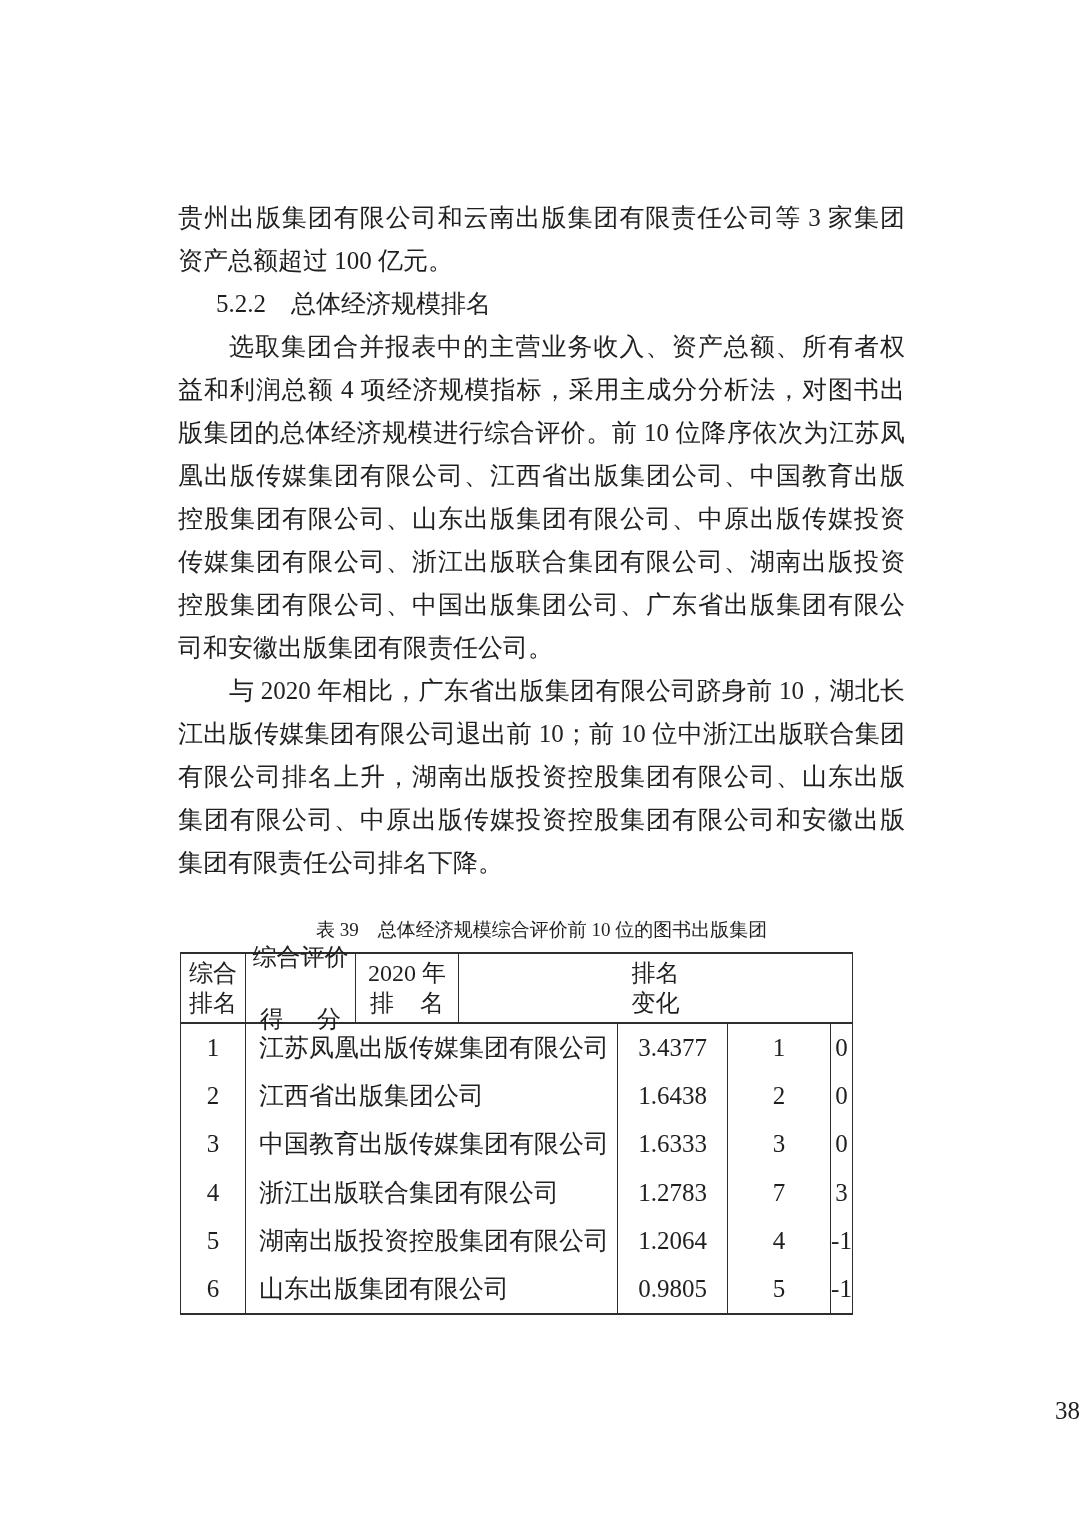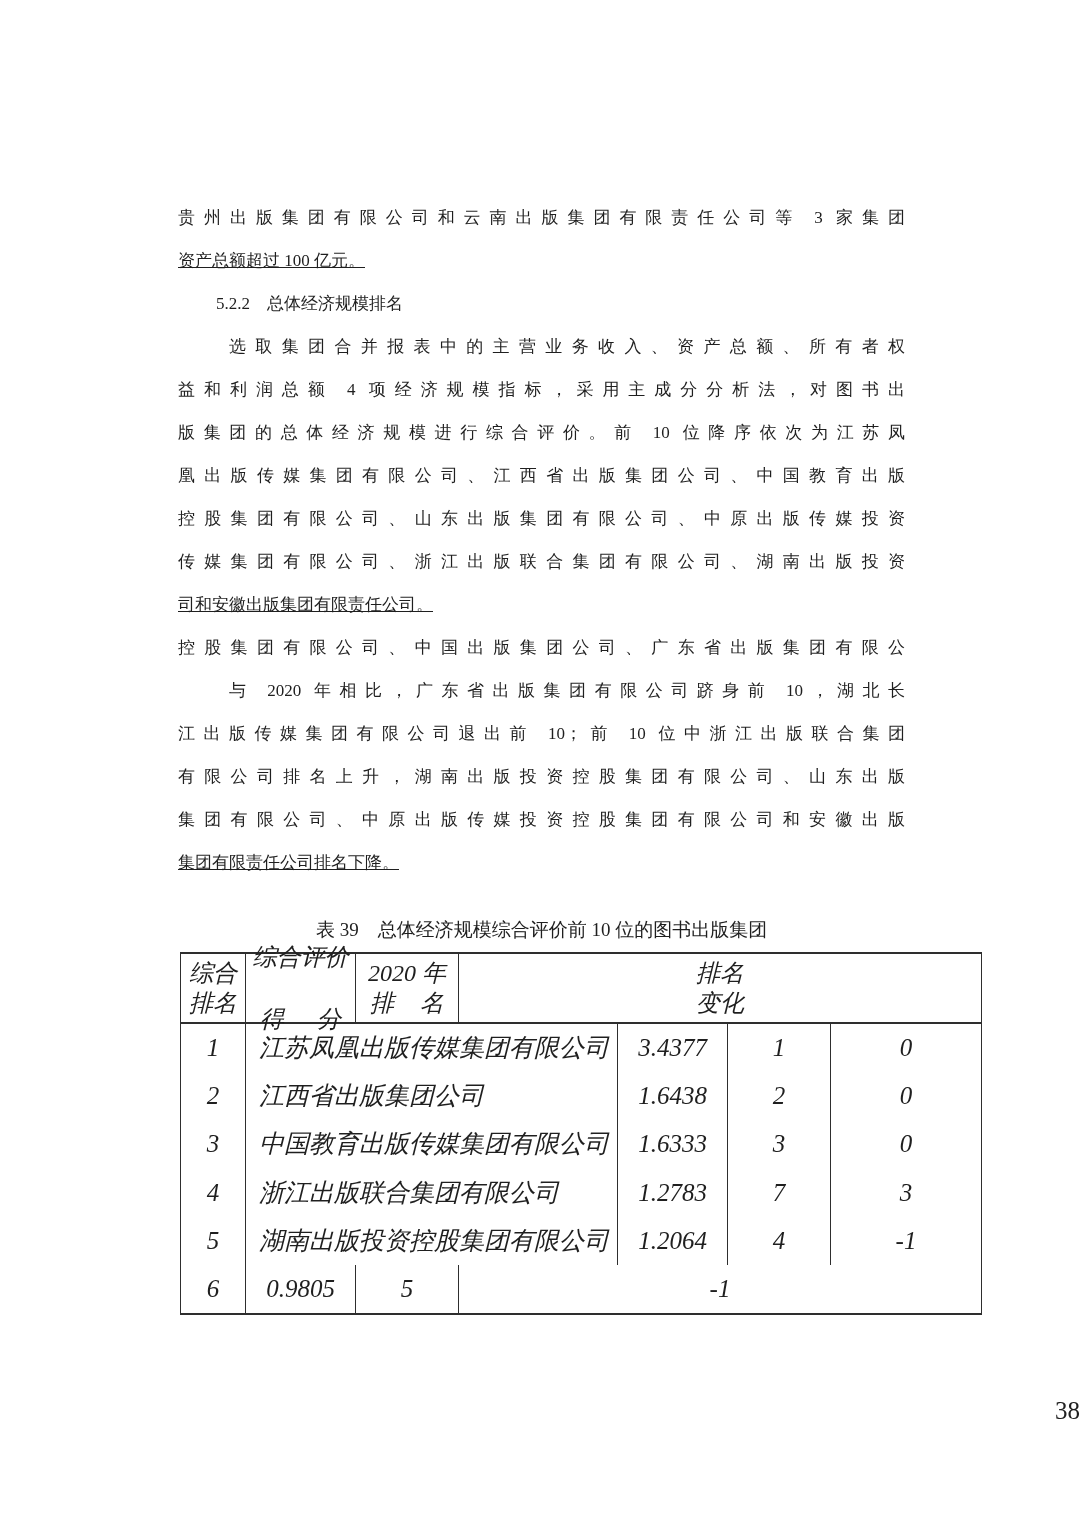--- a/index.html
+++ b/index.html
@@ -10,55 +10,54 @@
     color: #1f1f1f;
     position: relative;
     overflow: hidden;
   }
   .page { position: absolute; inset: 0; }
 
   
   .text-block {
     position: absolute;
     left: 178px; top: 196px; width: 727px;
-    font-size: 17px;
+    font-size: 25px;
     line-height: 43px;
   }
   .line {
     height: 43px;
     box-sizing: border-box;
     text-align: justify;
     text-justify: inter-ideograph;
     white-space: nowrap;
   }
   .line.j { text-align-last: justify; white-space: normal; overflow: hidden; }
-  .line.last { text-align: left; text-align-last: left; text-decoration: underline; }
+  .line.last { text-align: left; text-align-last: left; }
   .line.first { padding-left: 51px; }
   .line.heading { text-align: left; text-align-last: left; padding-left: 38px; }
 
   
   .caption {
     position: absolute;
     left: 178px; top: 908px; width: 727px;
     height: 43px; line-height: 43px;
     text-align: center;
     font-size: 19px;
   }
 
   
   .rtable {
     position: absolute;
-    left: 180px; top: 952px; width: 802px;
+    left: 180px; top: 952px; width: 673px;
     box-sizing: border-box;
     border-top: 2px solid #2e2e2e;
     border-bottom: 2px solid #2e2e2e;
     border-left: 1.5px solid #2e2e2e;
     border-right: 1.5px solid #2e2e2e;
     font-size: 25px;
-    font-style: italic;
   }
   .thead {
     display: flex;
     height: 68px;
     border-bottom: 2px solid #2e2e2e;
   }
   .tbody { display: flex; flex-direction: column; height: 289px; }
   .tr { display: flex; flex: 1; }
   .th, .td {
     box-sizing: border-box;
@@ -103,22 +102,22 @@
   <div class="text-block">
     <div class="line j">贵州出版集团有限公司和云南出版集团有限责任公司等 3 家集团</div>
     <div class="line last">资产总额超过 100 亿元。</div>
     <div class="line heading">5.2.2　总体经济规模排名</div>
     <div class="line j first">选取集团合并报表中的主营业务收入、资产总额、所有者权</div>
     <div class="line j">益和利润总额 4 项经济规模指标，采用主成分分析法，对图书出</div>
     <div class="line j">版集团的总体经济规模进行综合评价。前 10 位降序依次为江苏凤</div>
     <div class="line j">凰出版传媒集团有限公司、江西省出版集团公司、中国教育出版</div>
     <div class="line j">控股集团有限公司、山东出版集团有限公司、中原出版传媒投资</div>
     <div class="line j">传媒集团有限公司、浙江出版联合集团有限公司、湖南出版投资</div>
+    <div class="line j">控股集团有限公司、中国出版集团公司、广东省出版集团有限公</div>
     <div class="line last">司和安徽出版集团有限责任公司。</div>
-    <div class="line j">控股集团有限公司、中国出版集团公司、广东省出版集团有限公</div>
     <div class="line j first">与 2020 年相比，广东省出版集团有限公司跻身前 10，湖北长</div>
     <div class="line j">江出版传媒集团有限公司退出前 10；前 10 位中浙江出版联合集团</div>
     <div class="line j">有限公司排名上升，湖南出版投资控股集团有限公司、山东出版</div>
     <div class="line j">集团有限公司、中原出版传媒投资控股集团有限公司和安徽出版</div>
     <div class="line last">集团有限责任公司排名下降。</div>
   </div>
 
   <div class="caption">表 39　总体经济规模综合评价前 10 位的图书出版集团</div>
 
   <div class="rtable">
@@ -229,20 +228,23 @@
             <span class="cellv">4</span>
           </div>
         <div class="td c5">
             <span class="cellv">-1</span>
           </div>
       </div>
       <div class="tr">
         <div class="td c1">
             <span class="cellv">6</span>
           </div>
+        <div class="td c2">
+            <span class="cellv">山东出版集团有限公司</span>
+          </div>
         <div class="td c3">
             <span class="cellv">0.9805</span>
           </div>
         <div class="td c4">
             <span class="cellv">5</span>
           </div>
         <div class="td c5">
             <span class="cellv">-1</span>
           </div>
       </div>

